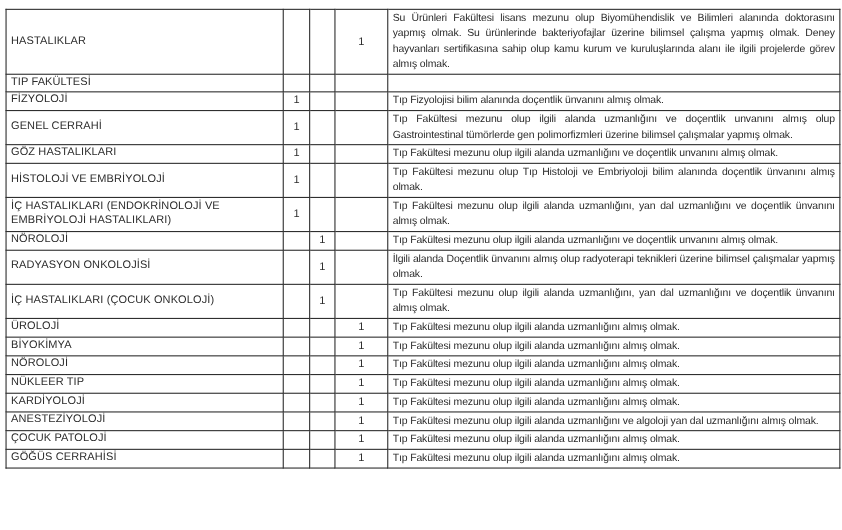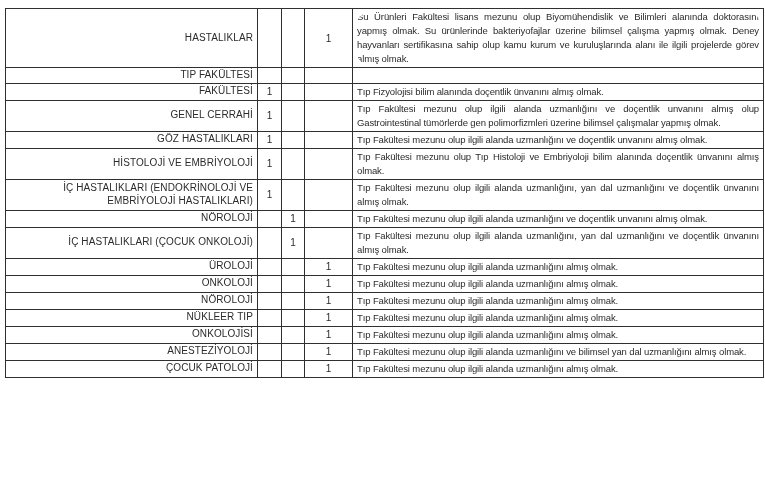--- a/index.html
+++ b/index.html
@@ -27,34 +27,33 @@
     border: 1px solid #2f2f2f;
     color: #2b2b2b;
     vertical-align: middle;
     padding: 1px 4px;
     overflow: hidden;
   }
   td.unit {
     font-size: 10px;
     line-height: 12.5px;
     letter-spacing: 0.1px;
-    text-align: right;
+    text-align: left;
   }
   td.cnt {
     font-size: 10px;
     text-align: center;
     padding: 1px 1px;
   }
   td.req {
     font-size: 9.5px;
     line-height: 14px;
     letter-spacing: -0.12px;
     text-align: justify;
     text-justify: inter-word;
-    border-radius: 22px;
   }
 </style>
 </head>
 <body>
 
 <div class="page">
   <table class="positions">
     <colgroup>
       <col style="width:252px">
       <col style="width:24px">
@@ -71,21 +70,21 @@
           <td class="req">Su Ürünleri Fakültesi lisans mezunu olup Biyomühendislik ve Bilimleri alanında doktorasını yapmış olmak. Su ürünlerinde bakteriyofajlar üzerine bilimsel çalışma yapmış olmak. Deney hayvanları sertifikasına sahip olup kamu kurum ve kuruluşlarında alanı ile ilgili projelerde görev almış olmak.</td>
         </tr>
         <tr>
           <td class="unit">TIP FAKÜLTESİ</td>
           <td class="cnt"></td>
           <td class="cnt"></td>
           <td class="cnt"></td>
           <td class="req"></td>
         </tr>
         <tr>
-          <td class="unit">FAKÜLTESİ</td>
+          <td class="unit">FİZYOLOJİ</td>
           <td class="cnt">1</td>
           <td class="cnt"></td>
           <td class="cnt"></td>
           <td class="req">Tıp Fizyolojisi bilim alanında doçentlik ünvanını almış olmak.</td>
         </tr>
         <tr>
           <td class="unit">GENEL CERRAHİ</td>
           <td class="cnt">1</td>
           <td class="cnt"></td>
           <td class="cnt"></td>
@@ -113,70 +112,84 @@
           <td class="req">Tıp Fakültesi mezunu olup ilgili alanda uzmanlığını, yan dal uzmanlığını ve doçentlik ünvanını almış olmak.</td>
         </tr>
         <tr>
           <td class="unit">NÖROLOJİ</td>
           <td class="cnt"></td>
           <td class="cnt">1</td>
           <td class="cnt"></td>
           <td class="req">Tıp Fakültesi mezunu olup ilgili alanda uzmanlığını ve doçentlik unvanını almış olmak.</td>
         </tr>
         <tr>
+          <td class="unit">RADYASYON ONKOLOJİSİ</td>
+          <td class="cnt"></td>
+          <td class="cnt">1</td>
+          <td class="cnt"></td>
+          <td class="req">İlgili alanda Doçentlik ünvanını almış olup radyoterapi teknikleri üzerine bilimsel çalışmalar yapmış olmak.</td>
+        </tr>
+        <tr>
           <td class="unit">İÇ HASTALIKLARI (ÇOCUK ONKOLOJİ)</td>
           <td class="cnt"></td>
           <td class="cnt">1</td>
           <td class="cnt"></td>
           <td class="req">Tıp Fakültesi mezunu olup ilgili alanda uzmanlığını, yan dal uzmanlığını ve doçentlik ünvanını almış olmak.</td>
         </tr>
         <tr>
           <td class="unit">ÜROLOJİ</td>
           <td class="cnt"></td>
           <td class="cnt"></td>
           <td class="cnt">1</td>
           <td class="req">Tıp Fakültesi mezunu olup ilgili alanda uzmanlığını almış olmak.</td>
         </tr>
         <tr>
-          <td class="unit">ONKOLOJİ</td>
+          <td class="unit">BİYOKİMYA</td>
           <td class="cnt"></td>
           <td class="cnt"></td>
           <td class="cnt">1</td>
           <td class="req">Tıp Fakültesi mezunu olup ilgili alanda uzmanlığını almış olmak.</td>
         </tr>
         <tr>
           <td class="unit">NÖROLOJİ</td>
           <td class="cnt"></td>
           <td class="cnt"></td>
           <td class="cnt">1</td>
           <td class="req">Tıp Fakültesi mezunu olup ilgili alanda uzmanlığını almış olmak.</td>
         </tr>
         <tr>
           <td class="unit">NÜKLEER TIP</td>
           <td class="cnt"></td>
           <td class="cnt"></td>
           <td class="cnt">1</td>
           <td class="req">Tıp Fakültesi mezunu olup ilgili alanda uzmanlığını almış olmak.</td>
         </tr>
         <tr>
-          <td class="unit">ONKOLOJİSİ</td>
+          <td class="unit">KARDİYOLOJİ</td>
           <td class="cnt"></td>
           <td class="cnt"></td>
           <td class="cnt">1</td>
           <td class="req">Tıp Fakültesi mezunu olup ilgili alanda uzmanlığını almış olmak.</td>
         </tr>
         <tr>
           <td class="unit">ANESTEZİYOLOJİ</td>
           <td class="cnt"></td>
           <td class="cnt"></td>
           <td class="cnt">1</td>
-          <td class="req">Tıp Fakültesi mezunu olup ilgili alanda uzmanlığını ve bilimsel yan dal uzmanlığını almış olmak.</td>
+          <td class="req">Tıp Fakültesi mezunu olup ilgili alanda uzmanlığını ve algoloji yan dal uzmanlığını almış olmak.</td>
         </tr>
         <tr>
           <td class="unit">ÇOCUK PATOLOJİ</td>
+          <td class="cnt"></td>
+          <td class="cnt"></td>
+          <td class="cnt">1</td>
+          <td class="req">Tıp Fakültesi mezunu olup ilgili alanda uzmanlığını almış olmak.</td>
+        </tr>
+        <tr>
+          <td class="unit">GÖĞÜS CERRAHİSİ</td>
           <td class="cnt"></td>
           <td class="cnt"></td>
           <td class="cnt">1</td>
           <td class="req">Tıp Fakültesi mezunu olup ilgili alanda uzmanlığını almış olmak.</td>
         </tr>
       </tbody>
   </table>
 </div>
 
 </body></html>

